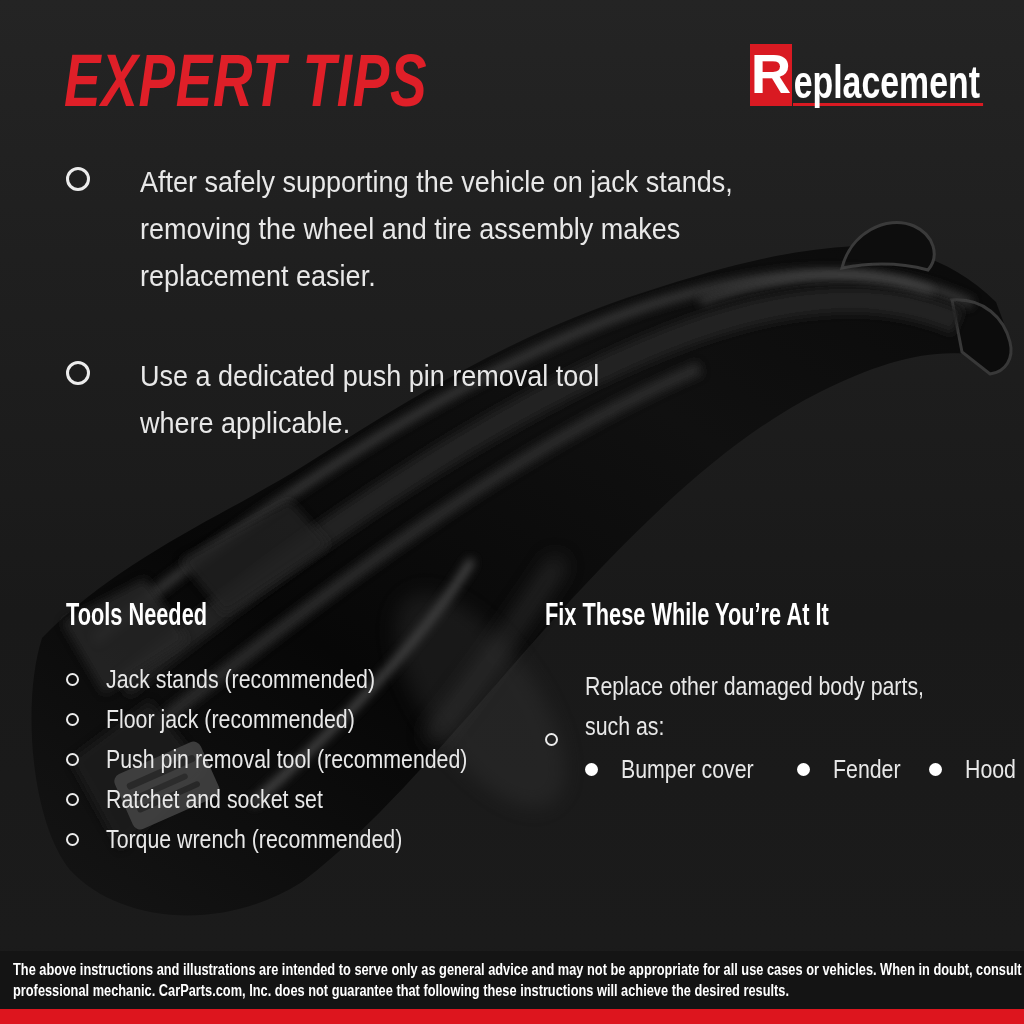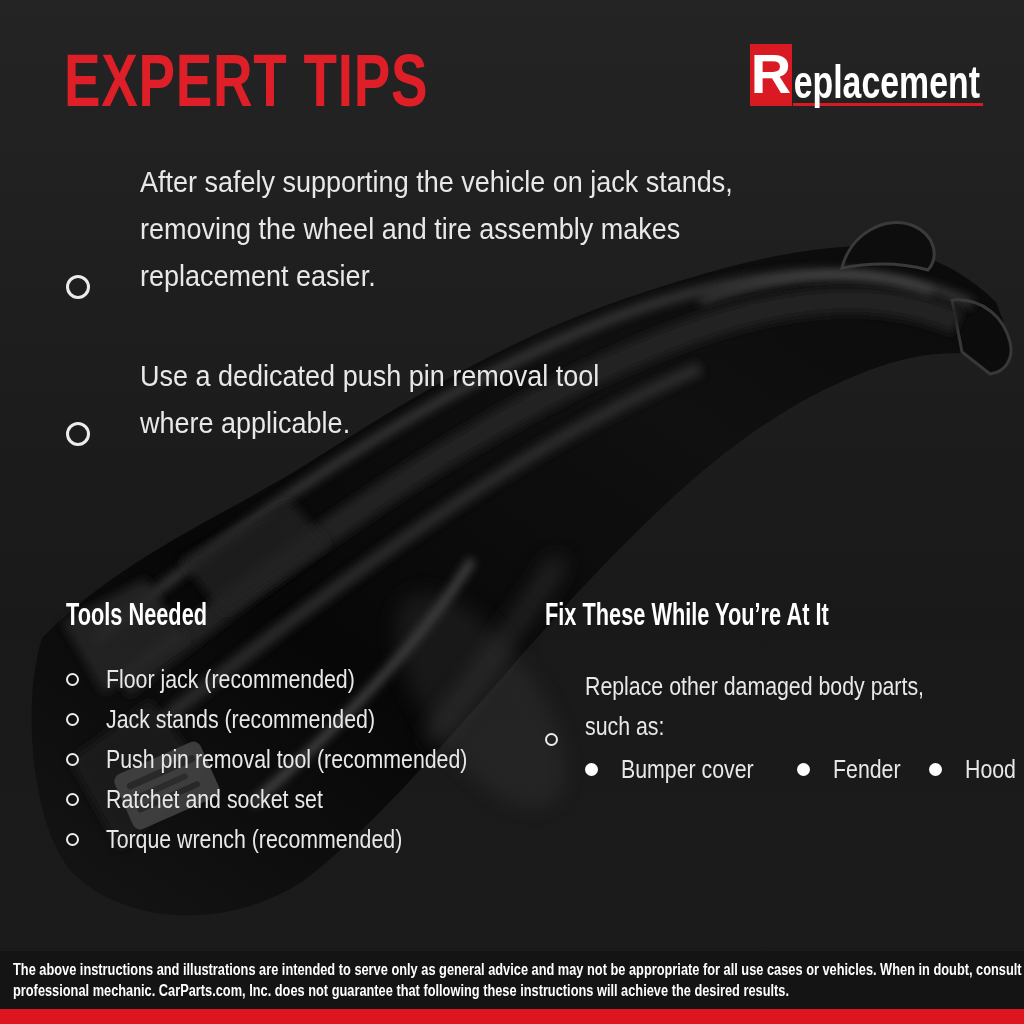--- a/index.html
+++ b/index.html
@@ -13,34 +13,34 @@
   
   .product-svg{position:absolute;left:0;top:0;}
   
   .cx{display:inline-block;transform-origin:0 50%;white-space:pre-line;}
   .cx74{transform:scaleX(.74);}
   .cx68{transform:scaleX(.68);}
   
   .title{
     position:absolute;left:64px;top:44px;
     font-size:74px;line-height:74px;font-weight:bold;letter-spacing:1px;
-    color:#DF1F28;white-space:nowrap;
+    color:#DF1F28;white-space:nowrap;font-style:italic;
   }
   .logo{position:absolute;left:750px;top:44px;display:flex;align-items:flex-end;}
   .logo-box{
     width:42px;height:62px;background:#D91A22;display:flex;align-items:center;justify-content:center;
     color:#ffffff;font-weight:bold;font-size:56px;line-height:56px;padding-bottom:2px;box-sizing:border-box;
   }
   .logo-rest{
     display:inline-block;transform:scaleX(.72);transform-origin:0 100%;
     color:#ffffff;font-weight:bold;font-size:47px;line-height:40px;letter-spacing:0;
     border-bottom:3px solid #D91A22;padding:0 4px 1px 1px;margin-left:1px;white-space:nowrap;
   }
   
-  .tip{position:absolute;left:66px;display:flex;align-items:flex-end;}
+  .tip{position:absolute;left:66px;display:flex;align-items:flex-start;}
   .tip-1{top:158px;}
   .tip-2{top:352px;}
   .tip-bullet{
     flex:0 0 auto;width:24px;height:24px;border:3px solid #ececec;border-radius:50%;
     box-sizing:border-box;margin-top:9px;
   }
   .tip-text{
     margin-left:50px;color:#E8E8E8;font-size:30px;line-height:47px;white-space:pre-line;
     display:inline-block;transform:scaleX(.90);transform-origin:0 0;
   }
@@ -164,25 +164,25 @@
     <span class="tip-text">Use a dedicated push pin removal tool
 where applicable.</span>
   </div>
 
   <div class="col-heading heading-tools">
     <span class="cx cx68">Tools Needed</span>
   </div>
   <div class="list tools-list">
     <div class="row">
       <span class="o-bullet"></span>
+      <span class="row-text">Jack stands (recommended)</span>
+    </div>
+    <div class="row">
+      <span class="o-bullet"></span>
       <span class="row-text">Floor jack (recommended)</span>
-    </div>
-    <div class="row">
-      <span class="o-bullet"></span>
-      <span class="row-text">Jack stands (recommended)</span>
     </div>
     <div class="row">
       <span class="o-bullet"></span>
       <span class="row-text">Push pin removal tool (recommended)</span>
     </div>
     <div class="row">
       <span class="o-bullet"></span>
       <span class="row-text">Ratchet and socket set</span>
     </div>
     <div class="row">

